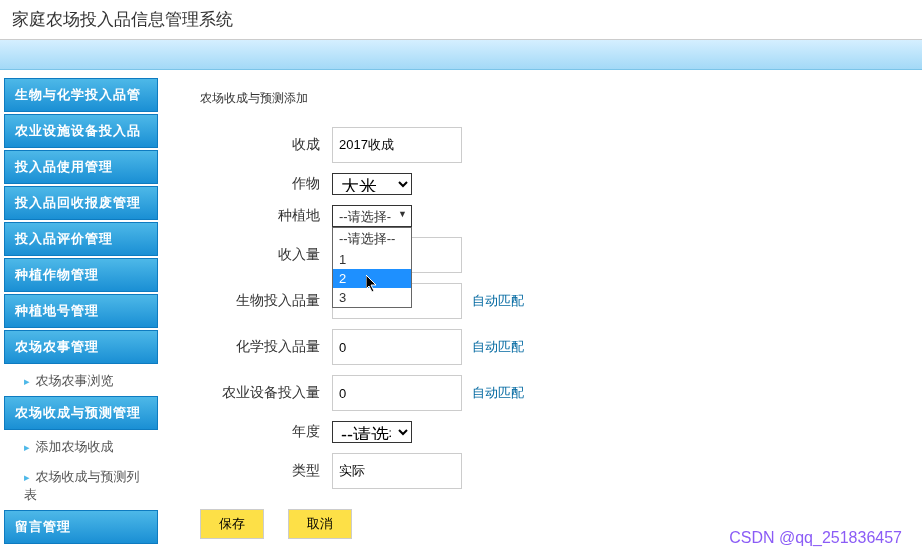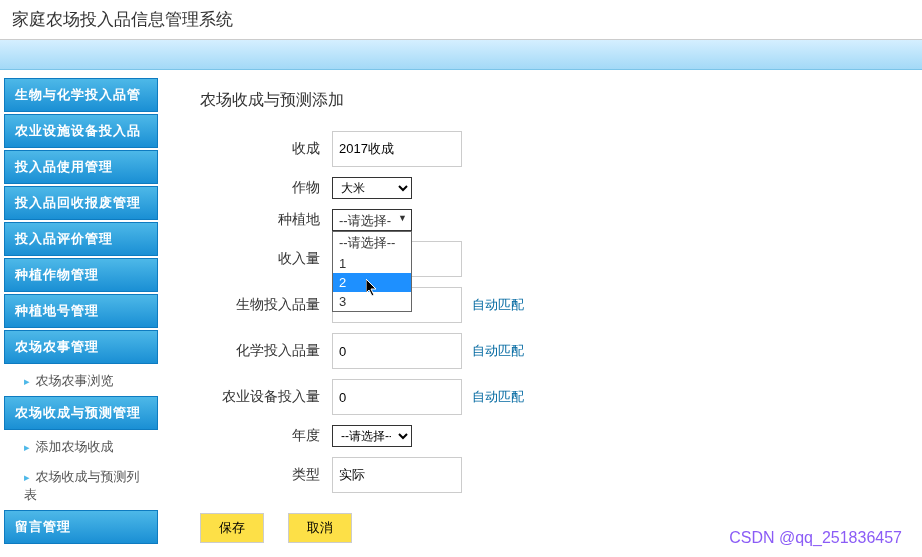--- a/index.html
+++ b/index.html
@@ -25,39 +25,39 @@
     .sub-item { 
       padding: 6px 10px 6px 20px; 
       color: #555; 
       font-size: 13px; 
       cursor: pointer;
       margin: 0 4px;
     }
     .sub-item::before { content: "▸"; color: #4db8e8; margin-right: 6px; font-size: 11px; }
     
     .main { flex: 1; padding: 20px 30px; }
-    .panel-title { font-size: 16px; color: #333; margin-bottom: 20px; padding-left: 8px; }
+    .panel-title { font-size: 12px; color: #333; margin-bottom: 20px; padding-left: 8px; }
     
     .form { padding: 0 30px; }
     .form-row { display: flex; align-items: center; margin-bottom: 10px; }
     .form-label { width: 110px; text-align: right; padding-right: 12px; font-size: 14px; color: #333; }
     .form-input { 
       border: 1px solid #ccc; 
       padding: 17px 6px; 
       height: 24px; 
       width: 130px; 
       font-size: 13px;
       background: #fff;
     }
     .form-select { 
       border: 1px solid #333; 
       padding: 2px 4px; 
       height: 22px; 
       width: 80px; 
-      font-size: 12px;
+      font-size: 18px;
       background: #fff;
     }
     .form-select.wide { width: 80px; }
     .suffix-text { margin-left: 10px; font-size: 13px; color: #0369a1; }
     
     .dropdown-wrap { position: relative; }
     .dropdown-display { 
       border: 1px solid #333; 
       padding: 2px 18px 2px 6px; 
       height: 22px; 

